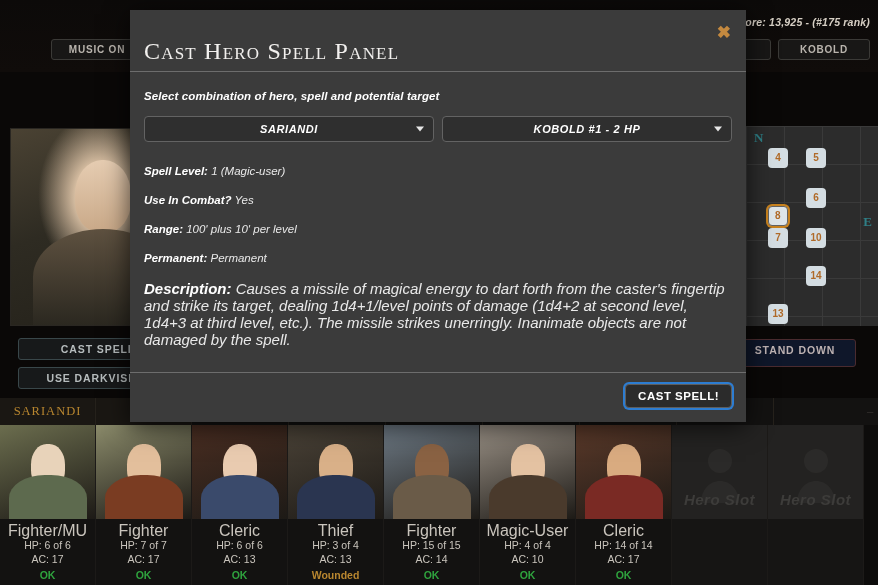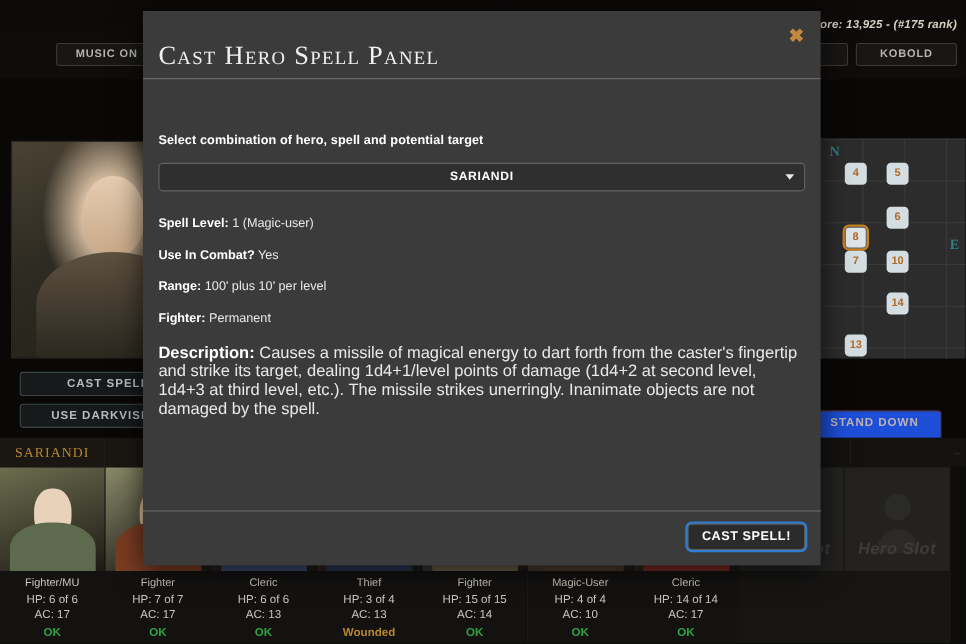--- a/index.html
+++ b/index.html
@@ -64,22 +64,22 @@
 
   .leftbtns { position: absolute; left: 18px; top: 338px; display: flex; flex-direction: column; gap: 7px; }
   .leftbtn {
     width: 160px; height: 22px; line-height: 20px; text-align: center;
     background: #17191a; border: 1px solid #39474a; border-radius: 3px;
     color: #b6bcbd; font-size: 10.5px; font-weight: bold; letter-spacing: .9px;
   }
   .standdown {
     position: absolute; right: 22px; top: 339px;
     width: 122px; height: 28px; line-height: 20px; text-align: center;
-    background: #1d4ed8; border: 1px solid #4a2b2f; border-radius: 3px;
-    color: #bdb2b2; font-size: 10.5px; font-weight: bold; letter-spacing: .9px; margin-top: 34px;
+    background: #0f172a; border: 1px solid #4a2b2f; border-radius: 3px;
+    color: #bdb2b2; font-size: 10.5px; font-weight: bold; letter-spacing: .9px;
   }
 
   
   .map {
     position: absolute; right: 0; top: 126px; width: 133px; height: 200px;
     background: #2c2c2c;
     border-left: 1px solid #1a1a1a;
   }
   .map .grid { position: absolute; inset: 0; }
   .map .gl { position: absolute; background: #3a3a3a; }
@@ -123,61 +123,61 @@
     width: 34px; height: 44px; border-radius: 46% 46% 40% 40%;
   }
   .hero .pic .torso {
     position: absolute; left: 50%; bottom: -6px; transform: translateX(-50%);
     width: 78px; height: 50px; border-radius: 46% 46% 0 0;
   }
   .hero .info {
     height: 66px; padding-top: 4px; text-align: center;
     background: #131211;
   }
-  .hero .cls { font-size: 10px; color: #cac5bd; line-height: 15px; }
+  .hero .cls { font-size: 16px; color: #cac5bd; line-height: 15px; }
   .hero .hp, .hero .ac { font-size: 10.5px; color: #cac5bd; line-height: 14px; }
   .hero .st { font-size: 10.5px; font-weight: bold; line-height: 16px; margin-top: 1px; }
   .hero.slot { background: #161514; }
   .hero.slot .pic {
     background: #232221;
     display: flex; align-items: center; justify-content: center;
   }
   .hero.slot .silh {
     width: 46px; height: 62px; opacity: .35;
   }
   .hero.slot .slabel {
     position: absolute; left: 0; top: 66px; width: 100%;
     text-align: center; font-style: italic; font-weight: bold;
     font-size: 15px; color: #3d3c3a; letter-spacing: .5px;
   }
 
   
   .modal-wrap {
     position: absolute; left: 130px; top: 10px;
-    width: 616px; height: 504px;
+    width: 616px; height: 412px;
     background: #3b3b3b;
     box-shadow: 0 4px 24px rgba(0,0,0,.7);
-    display: flex; flex-direction: column; gap: 32px;
+    display: flex; flex-direction: column;
   }
   .modal-head {
     position: relative; height: 62px; flex: 0 0 62px;
     border-bottom: 1px solid #6d6d6d;
   }
   .modal-title {
     position: absolute; left: 14px; top: 28px;
     font-family: "Liberation Serif", serif;
     font-variant: small-caps; font-size: 24px;
     letter-spacing: 1.2px; color: #f2f0ee;
   }
   .modal-close {
     position: absolute; right: 15px; top: 16px;
     font-size: 17px; font-weight: bold; color: #c4893f;
     line-height: 14px; cursor: pointer;
   }
-  .modal-body { flex: 1 1 auto; padding: 18px 14px 0 14px; position: relative; }
+  .modal-body { flex: 1 1 auto; padding: 18px 14px 0 14px; position: relative; font-style: italic; }
   .sel-label {
     font-size: 11.5px; font-weight: bold; color: #ffffff;
     letter-spacing: .1px; margin-bottom: 14px;
   }
   .selects { display: flex; gap: 8px; margin-bottom: 22px; }
   .sel {
     position: relative; flex: 1 1 0;
     height: 26px;
     background: #2f2f2f; border: 1px solid #636363; border-radius: 4px;
     color: #ffffff; font-size: 11px; font-weight: bold; letter-spacing: .6px;
@@ -390,36 +390,40 @@
     </div>
 
     <div class="modal-body">
       <div class="sel-label">Select combination of hero, spell and potential target</div>
 
       <div class="selects">
         <div class="sel">
           <span>SARIANDI</span>
           <span class="caret"></span>
         </div>
+        <div class="sel">
+          <span>KOBOLD #1 - 2 HP</span>
+          <span class="caret"></span>
+        </div>
       </div>
 
       <div class="field">
         <b>Spell Level:</b>
         <span>1 (Magic-user)</span>
       </div>
       <div class="field">
         <b>Use In Combat?</b>
         <span>Yes</span>
       </div>
       <div class="field">
         <b>Range:</b>
         <span>100' plus 10' per level</span>
       </div>
       <div class="field">
-        <b>Fighter:</b>
+        <b>Permanent:</b>
         <span>Permanent</span>
       </div>
 
       <div class="desc">
         <b>Description:</b>
         <span>Causes a missile of magical energy to dart forth from the caster's fingertip and strike its target, dealing 1d4+1/level points of damage (1d4+2 at second level, 1d4+3 at third level, etc.). The missile strikes unerringly. Inanimate objects are not damaged by the spell.</span>
       </div>
     </div>
 
     <div class="modal-foot">

